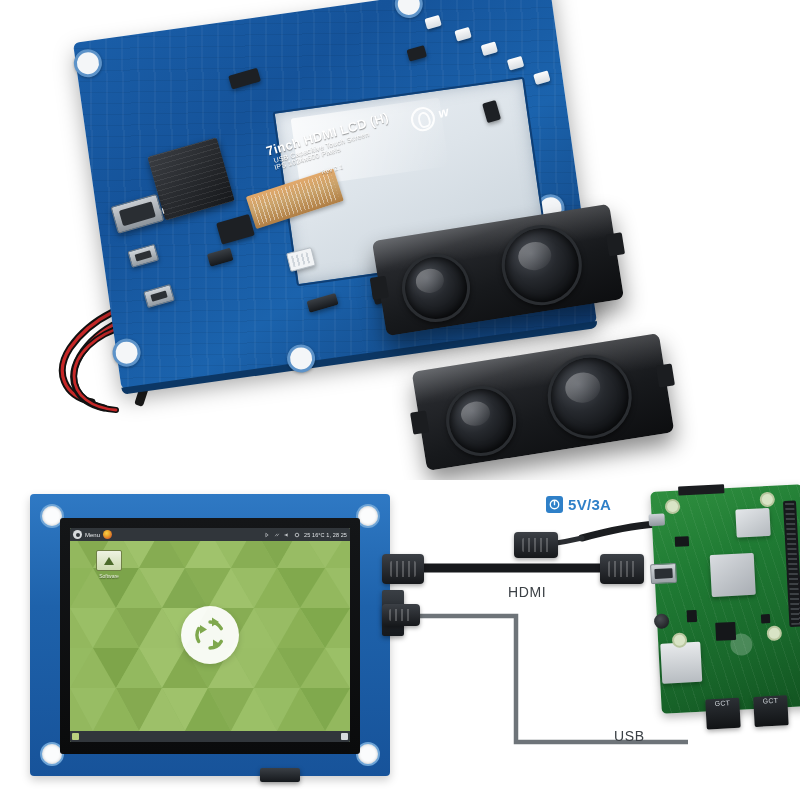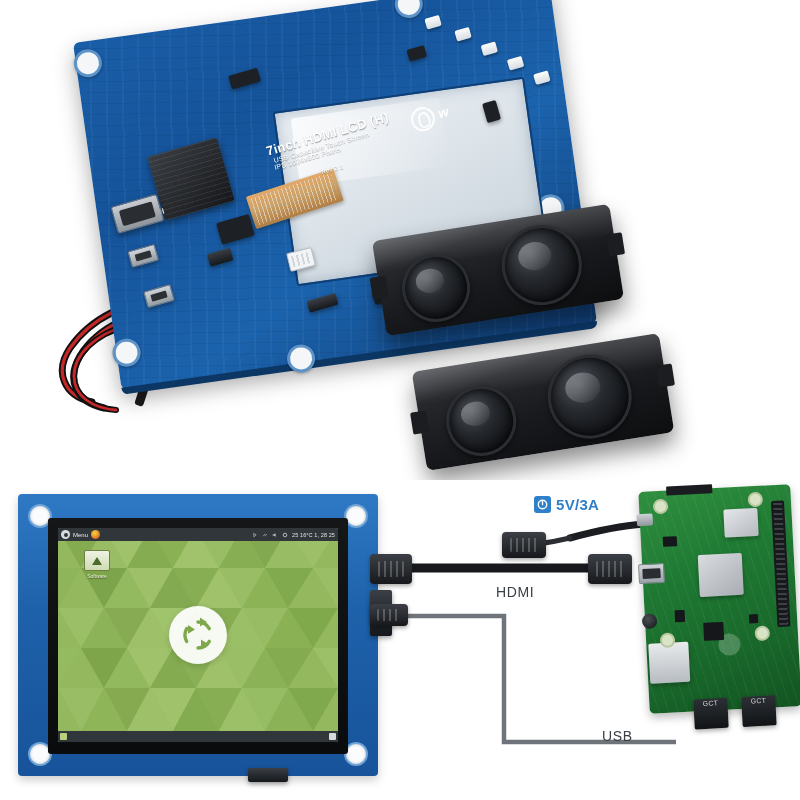--- a/index.html
+++ b/index.html
@@ -127,21 +127,21 @@
     box-shadow:inset 0 0 10px rgba(0,0,0,.85),0 2px 5px rgba(0,0,0,.5);
     border:3px solid #2a2d31;
   }
   .driver:after{
     content:"";position:absolute;left:20%;top:18%;width:45%;height:38%;
     background:linear-gradient(140deg,rgba(255,255,255,.35),rgba(255,255,255,0));border-radius:50%;
   }
   .spk-tab{position:absolute;width:16px;height:22px;background:#1b1d20;border-radius:2px;}
 
   
-  .diagram{position:absolute;left:4px;top:480px;width:764px;height:320px;}
+  .diagram{position:absolute;left:16px;top:480px;width:764px;height:320px;}
 
   .lcd-front-pcb{
     position:absolute;left:14px;top:14px;width:360px;height:282px;
     background:linear-gradient(180deg,#2f79c4 0%,#1e62ab 40%,#17539a 100%);
     border-radius:4px;box-shadow:0 4px 10px rgba(0,0,0,.2);
   }
   .lcd-front-bezel{
     position:absolute;left:30px;top:24px;width:300px;height:236px;
     background:linear-gradient(180deg,#141618,#0a0b0c);border-radius:3px;
   }

